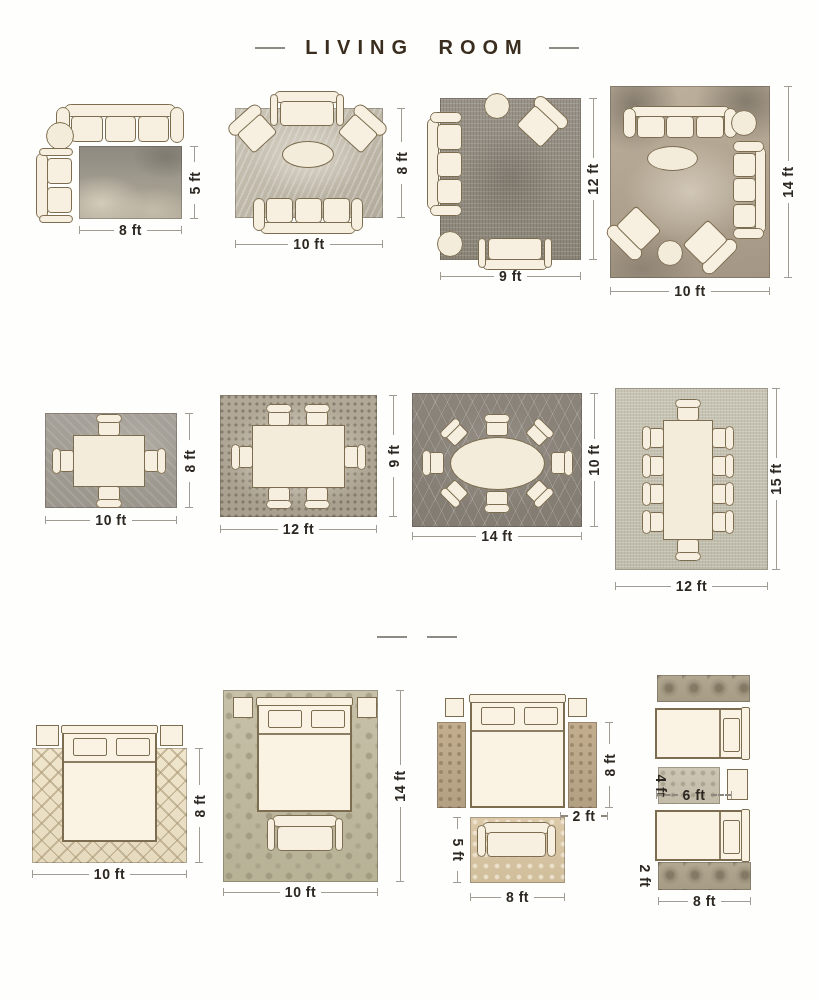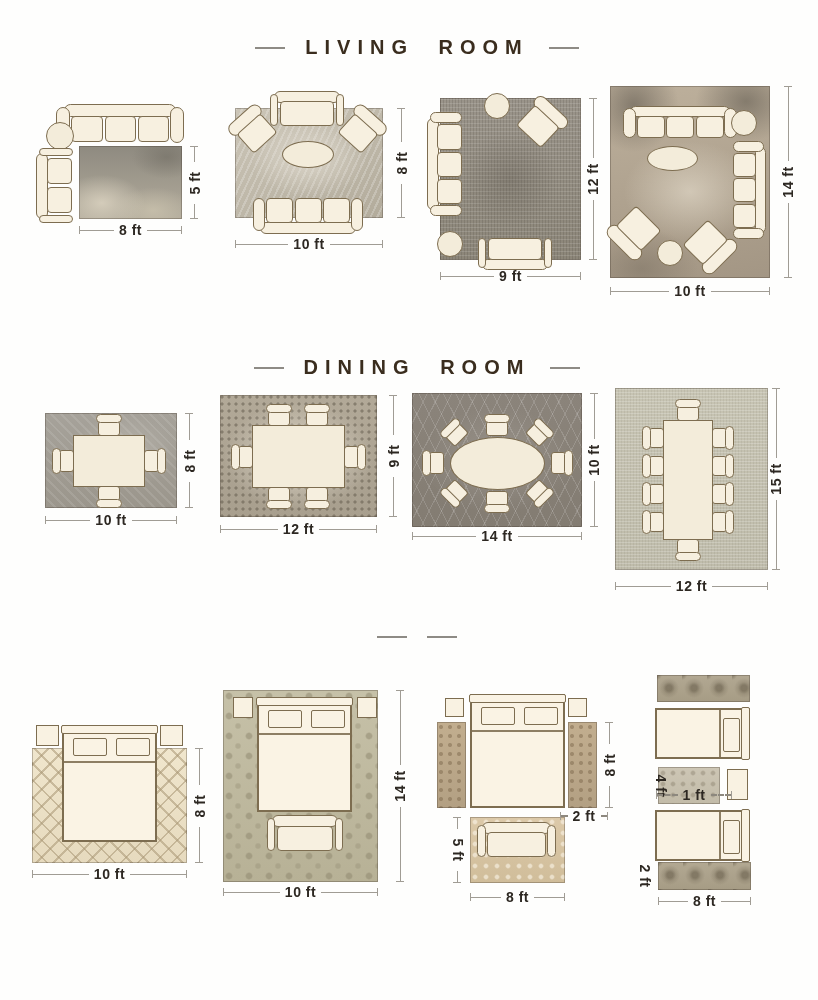--- a/index.html
+++ b/index.html
@@ -282,25 +282,20 @@
     <i class="ln"></i>
       <b class="txt">10 ft</b>
       <i class="ln"></i>
   </div>
   <div class="dim v" style="left:780px;top:86px;height:192px;">
     <i class="ln"></i>
       <b class="txt">14 ft</b>
       <i class="ln"></i>
   </div>
 
-  <div class="sec-title" style="top:356px;">
-    <i class="tdash"></i>
-    <h2>DINING ROOM</h2>
-    <i class="tdash"></i>
-  </div>
 
   <div class="rug r-dr1" style="left:45px;top:413px;width:132px;height:95px;"></div>
   <div class="dc n" style="left:98px;top:421px;width:22px;height:15px;"></div>
   <div class="dc s" style="left:98px;top:486px;width:22px;height:15px;"></div>
   <div class="dc w" style="left:59px;top:450px;width:15px;height:22px;"></div>
   <div class="dc e" style="left:144px;top:450px;width:15px;height:22px;"></div>
   <div class="tbl" style="left:73px;top:435px;width:72px;height:52px;"></div>
   <div class="dim h" style="left:45px;top:512px;width:132px;">
     <i class="ln"></i>
       <b class="txt">10 ft</b>
@@ -478,21 +473,21 @@
     <i class="plw" style="left:66px;top:8px;width:17px;height:34px;"></i>
   </div>
   <div class="rug r-br4run" style="left:658px;top:862px;width:93px;height:28px;"></div>
   <div class="dim v cw dash" style="left:652px;top:766px;height:39px;">
     <i class="ln"></i>
       <b class="txt">4 ft</b>
       <i class="ln"></i>
   </div>
   <div class="dim h dash" style="left:656px;top:787px;width:76px;">
     <i class="ln"></i>
-      <b class="txt">1 ft</b>
+      <b class="txt">6 ft</b>
       <i class="ln"></i>
   </div>
   <div class="dim v cw dash" style="left:636px;top:857px;height:38px;">
     <i class="ln"></i>
       <b class="txt">2 ft</b>
       <i class="ln"></i>
   </div>
   <div class="dim h" style="left:658px;top:893px;width:93px;">
     <i class="ln"></i>
       <b class="txt">8 ft</b>

